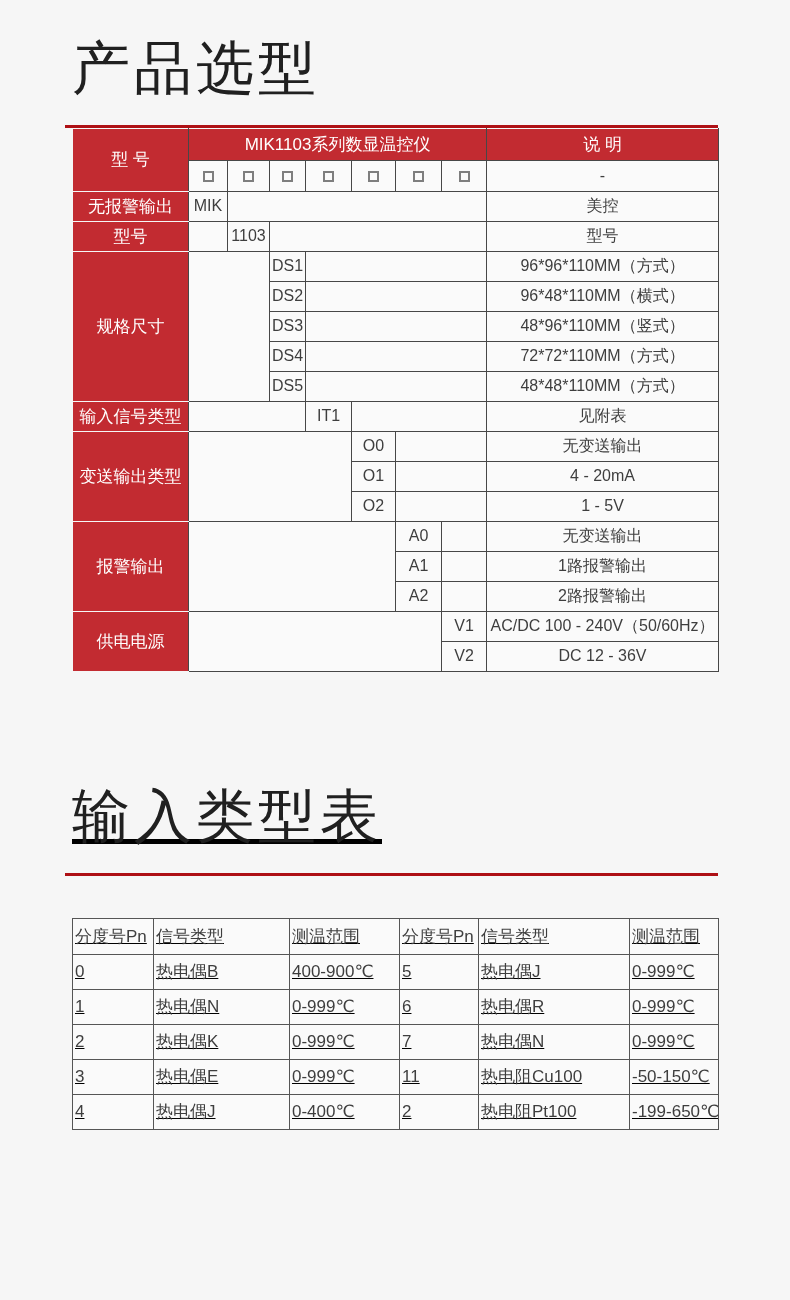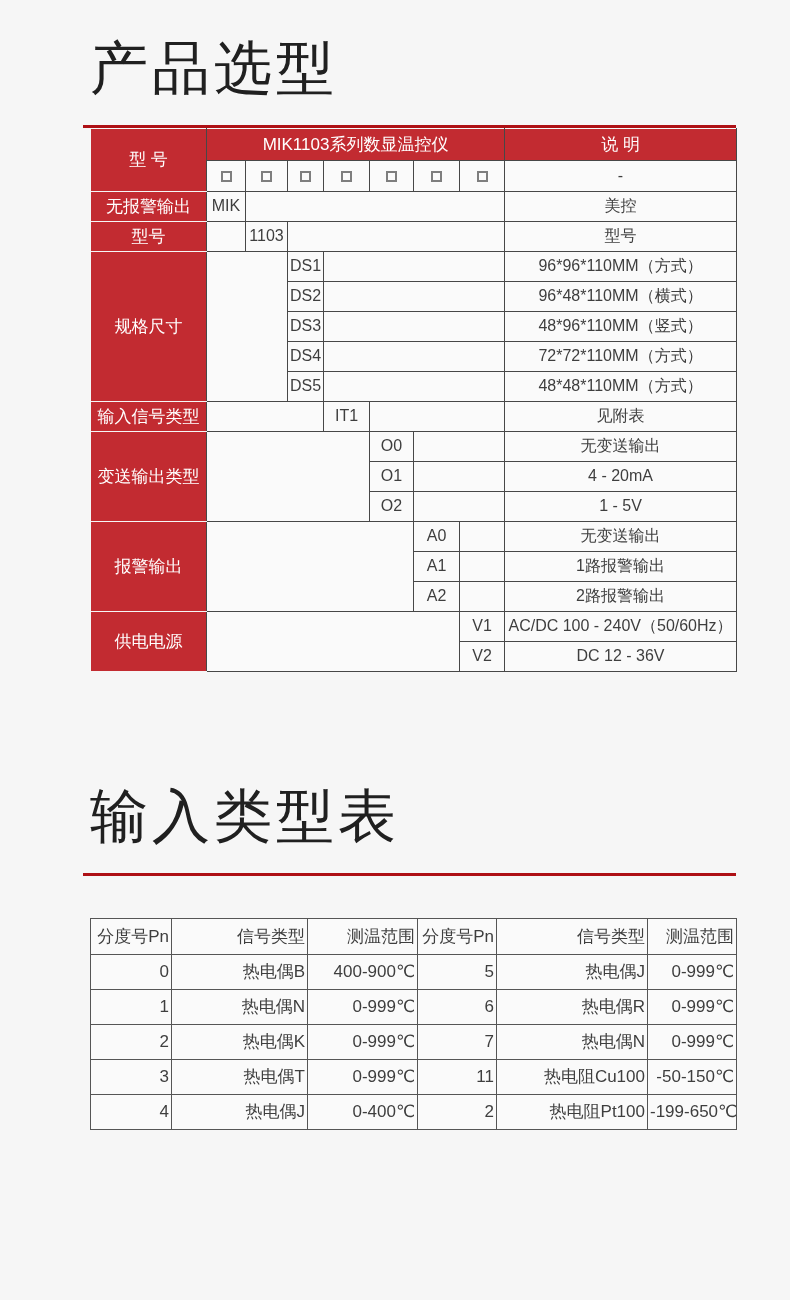--- a/index.html
+++ b/index.html
@@ -3,21 +3,21 @@
 <meta charset="utf-8">
 <style>
   * { box-sizing: border-box; }
   html, body {
     margin: 0; padding: 0;
     width: 790px; height: 1300px;
     background: #f6f6f6;
     font-family: "Liberation Sans", "DejaVu Sans", sans-serif;
     overflow: hidden;
   }
-  .page { padding: 38px 72px 0 90px; }
+  .page { padding: 38px 72px 0 72px; }
 
   h1.sec-title {
     margin: 0;
     font-size: 58px;
     line-height: 1.05;
     font-weight: 400;
     color: #202020;
     letter-spacing: 4px;
     white-space: nowrap;
   }
@@ -70,29 +70,29 @@
     border-collapse: collapse;
     table-layout: fixed;
     width: 646px;
     margin-top: 42px;
   }
   table.itt td {
     border: 1px solid #555555;
     background: #fafafa;
     color: #3e3e3e;
     font-size: 17px;
-    text-align: right;
+    text-align: left;
     height: 35px;
     padding: 0 2px;
     white-space: nowrap;
     overflow: hidden;
   }
   table.itt tr.head td { height: 36px; }
 
-  .sec2 { margin-top: 114px; }
+  .sec2 { margin-top: 114px; text-decoration: underline; }
 </style>
 </head>
 <body>
 
 <div class="page">
 
   <h1 class="sec-title">产品选型</h1>
   <div class="red-rule"></div>
 
   <table class="sel">
@@ -267,21 +267,21 @@
       <tr>
         <td>2</td>
         <td>热电偶K</td>
         <td>0-999℃</td>
         <td>7</td>
         <td>热电偶N</td>
         <td>0-999℃</td>
       </tr>
       <tr>
         <td>3</td>
-        <td>热电偶T</td>
+        <td>热电偶E</td>
         <td>0-999℃</td>
         <td>11</td>
         <td>热电阻Cu100</td>
         <td>-50-150℃</td>
       </tr>
       <tr>
         <td>4</td>
         <td>热电偶J</td>
         <td>0-400℃</td>
         <td>2</td>

